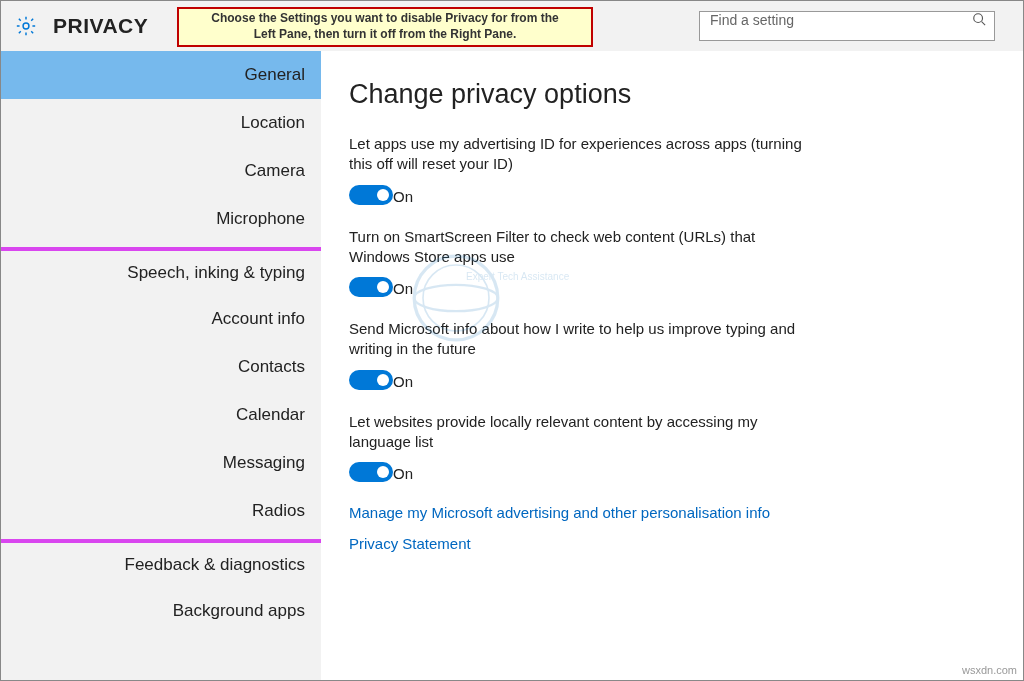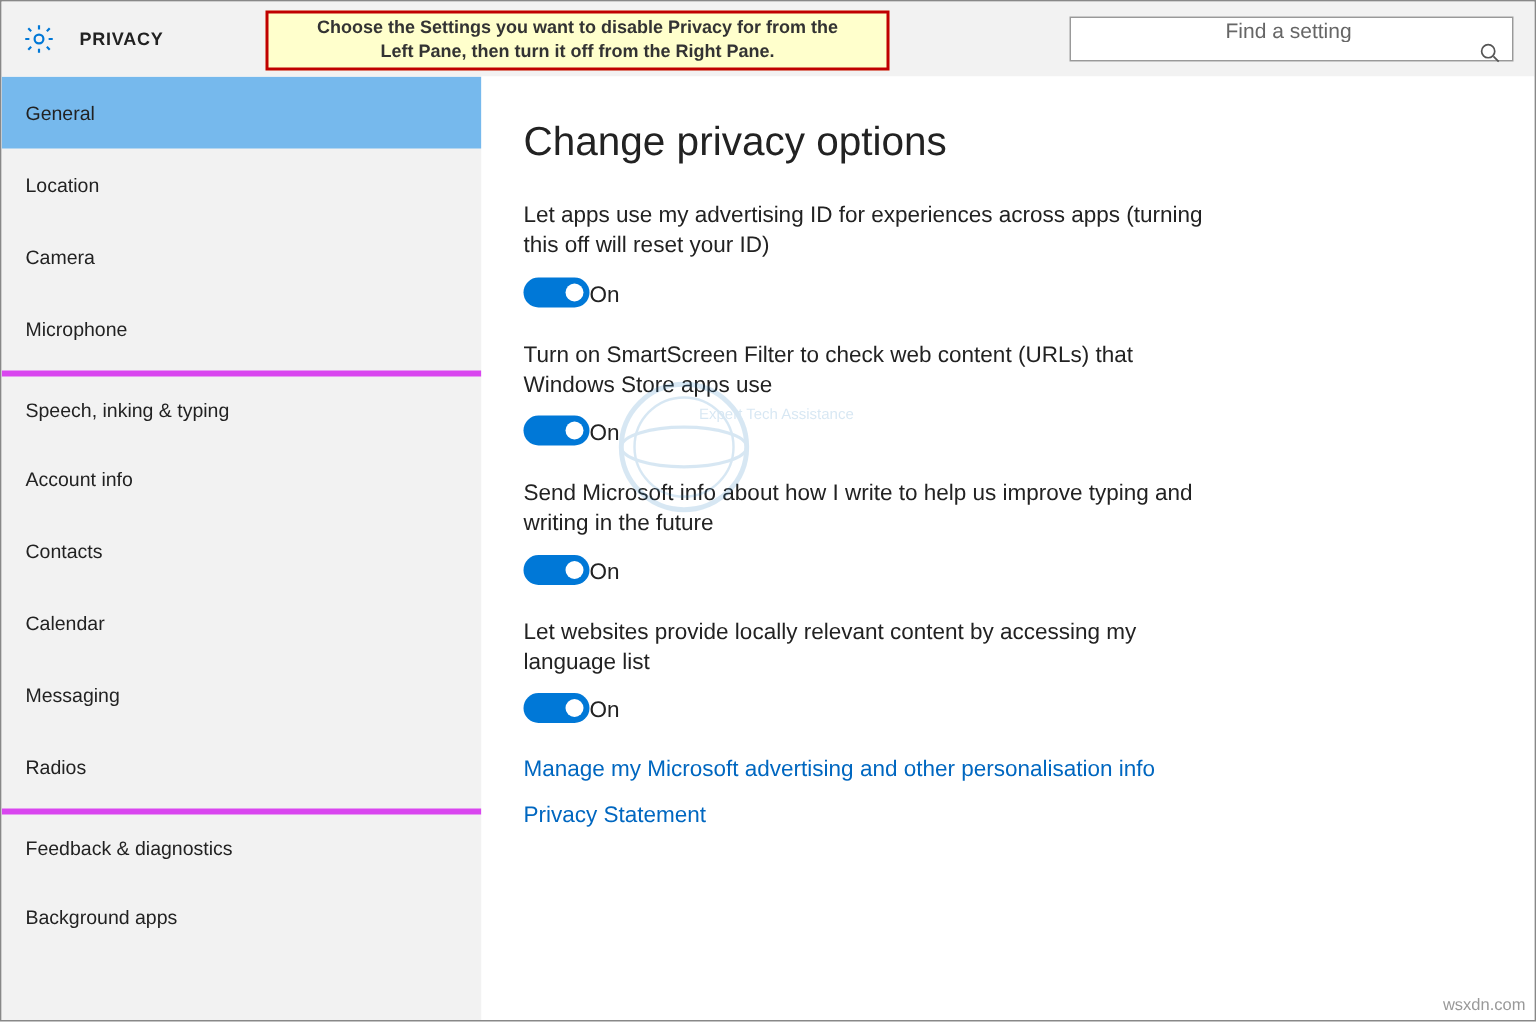--- a/index.html
+++ b/index.html
@@ -7,21 +7,21 @@
 
 .header {
   height: 50px;
   display: flex;
   align-items: center;
   background: #f2f2f2;
   border-bottom: 0;
   position: relative;
 }
 .header .icon { margin-left: 14px; width: 22px; height: 22px; display:flex; align-items:center; justify-content:center; }
-.header .title { font-weight: 600; font-size: 12px; letter-spacing: 0.5px; margin-left: 16px; color: #222; }
+.header .title { font-weight: 600; font-size: 21px; letter-spacing: 0.5px; margin-left: 16px; color: #222; }
 
 .callout {
   position: absolute;
   left: 176px;
   top: 6px;
   width: 416px;
   height: 40px;
   border: 2px solid #c00000;
   background: #ffffcc;
   font-size: 12px;
@@ -31,29 +31,28 @@
   align-items: center;
   justify-content: center;
   text-align: center;
   padding: 2px 30px;
   line-height: 1.3;
   z-index: 10;
 }
 
 .search-box {
   position: absolute;
-  right: 14px;
+  right: 28px;
   top: 10px;
   width: 296px;
   height: 30px;
   border: 1px solid #999;
   background: #fff;
   display: flex;
-  align-items: flex-end;
-  flex-direction: column;
+  align-items: flex-start;
 }
 .search-box input {
   flex: 1;
   border: none;
   outline: none;
   font-size: 14px;
   padding: 0 10px;
   color: #333;
 }
 .search-box input::placeholder { color: #666; }
@@ -64,23 +63,24 @@
 .sidebar {
   width: 320px;
   background: #f2f2f2;
   overflow-y: auto;
 }
 .sidebar-item {
   height: 48px;
   display: flex;
   align-items: center;
   padding: 0 16px;
-  font-size: 13px;
+  font-size: 17px;
   color: #222;
   cursor: pointer;
+  justify-content: flex-end;
 }
 .sidebar-item.selected { background: #76b9ed; }
 .sidebar-item.divider-before { border-top: 4px solid #d946ef; margin-top: 4px; }
 
 .content {
   flex: 1;
   background: #fff;
   padding: 28px 20px 20px 28px;
   position: relative;
   overflow: hidden;

